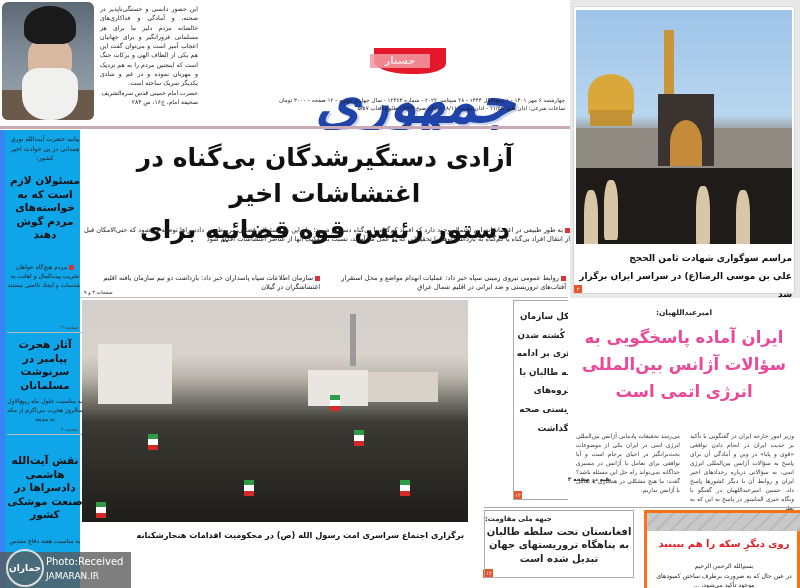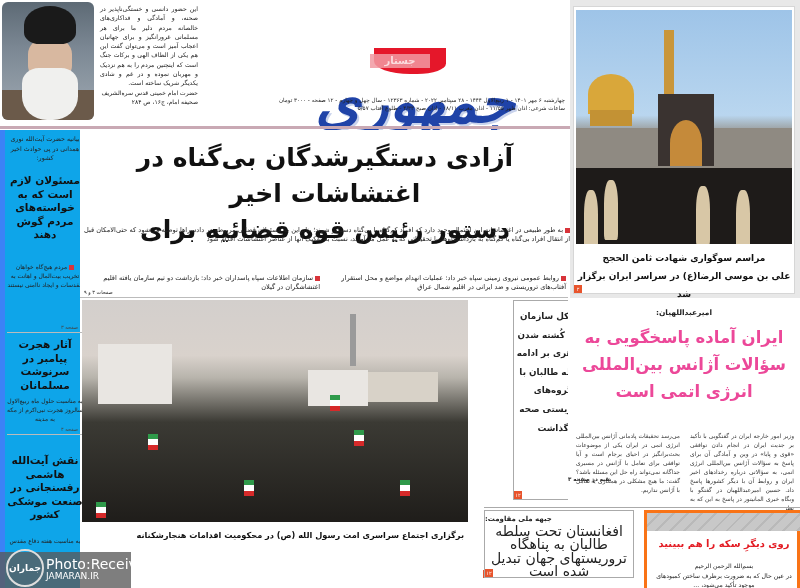--- a/index.html
+++ b/index.html
@@ -53,21 +53,21 @@
     .dome { position: absolute; left: 12px; top: 64px; width: 46px; height: 40px; background: #d9a73a; border-radius: 50% 50% 0 0; }
     .dome-base { position: absolute; left: 14px; top: 100px; width: 42px; height: 16px; background: #c39234; }
     .minaret { position: absolute; left: 88px; top: 20px; width: 10px; height: 66px; background: #c9963a; }
     .gate { position: absolute; left: 82px; top: 84px; width: 56px; height: 72px; background: #3a3330; }
     .gate-arch { position: absolute; left: 94px; top: 110px; width: 32px; height: 46px; background: #c58a3a; border-radius: 50% 50% 0 0; }
     .facade { position: absolute; left: 0; top: 118px; width: 216px; height: 40px; background: #8f8a82; }
     .crowd { position: absolute; left: 0; top: 158px; width: 216px; height: 76px; background: #1e1b19; }
     .umbrella { position: absolute; width: 14px; height: 60px; background: #d8c7a6; border-radius: 40% 40% 10% 10%; }
     .shrine-caption {
       position: absolute; left: 2px; top: 242px; width: 216px; height: 40px;
-      font-size: 9px; line-height: 18px; font-weight: bold; text-align: center; color: #111;
+      font-size: 9px; line-height: 18px; font-weight: bold; text-align: right; color: #111;
     }
     .badge { position: absolute; width: 8px; height: 8px; background: #e8542c; color: #fff; font-size: 5px; line-height: 8px; text-align: center; }
 
     
     .lead { position: absolute; left: 80px; top: 130px; width: 490px; height: 170px; background: #fff; }
     .headline {
       position: absolute; left: 0; top: 10px; width: 490px; height: 80px;
       font-size: 25px; line-height: 36px; font-weight: bold; text-align: center; color: #111;
     }
     .lead-para { position: absolute; left: 4px; top: 96px; width: 486px; font-size: 6.6px; line-height: 9px; text-align: justify; color: #222; }
@@ -91,39 +91,39 @@
     .flag { position: absolute; width: 10px; height: 16px; background: linear-gradient(180deg, #2f9a4a 0 33%, #fff 33% 66%, #d62a2a 66% 100%); }
     .crowd-caption {
       position: absolute; left: 82px; top: 524px; width: 386px; height: 22px;
       font-size: 8.2px; line-height: 22px; font-weight: bold; text-align: right; color: #111; padding-right: 4px;
     }
     .watermark {
       position: absolute; left: 0; top: 552px; width: 131px; height: 36px;
       background: rgba(90,90,90,.78); color: #fff;
     }
     .wm-circle { position: absolute; left: 6px; top: -3px; width: 38px; height: 38px; border-radius: 50%; border: 2px solid #ddd; font-size: 9px; line-height: 34px; text-align: center; font-weight: bold; }
-    .wm-text1 { position: absolute; left: 46px; top: 4px; font-size: 14px; direction: ltr; }
+    .wm-text1 { position: absolute; left: 46px; top: 4px; font-size: 10px; direction: ltr; }
     .wm-text2 { position: absolute; left: 46px; top: 19px; font-size: 9px; direction: ltr; }
 
     
     .un-box { position: absolute; left: 513px; top: 300px; width: 80px; height: 200px; background: #fff; border: 1px solid #aaa; }
     .un-text { position: absolute; left: 0; top: 6px; width: 78px; font-size: 8.8px; line-height: 18.6px; font-weight: bold; text-align: center; color: #222; }
 
     
     .fm { position: absolute; left: 568px; top: 300px; width: 232px; height: 200px; background: #fff; }
     .fm-kicker { position: absolute; left: 0; top: 8px; width: 232px; font-size: 7.5px; text-align: center; color: #222; font-weight: bold; }
     .fm-head { position: absolute; left: 0; top: 24px; width: 232px; font-size: 16.5px; line-height: 27px; font-weight: bold; text-align: center; color: #ec4899; }
     .fm-col { position: absolute; top: 132px; width: 104px; font-size: 5.9px; line-height: 9px; text-align: justify; color: #333; }
     .fm-more { position: absolute; left: 568px; top: 476px; font-size: 5.5px; color: #222; font-weight: bold; }
     .fm-rule { position: absolute; left: 484px; top: 507px; width: 316px; height: 1px; background: #aaa; }
 
     
     .rf-box { position: absolute; left: 484px; top: 510px; width: 150px; height: 68px; background: #fff; border: 1px solid #aaa; }
     .rf-kicker { position: absolute; left: 0; top: 4px; width: 148px; font-size: 7px; text-align: left; font-weight: bold; color: #222; }
-    .rf-head { position: absolute; left: 0; top: 14px; width: 148px; font-size: 14px; line-height: 13.4px; font-weight: normal; text-align: center; color: #222; }
+    .rf-head { position: absolute; left: 0; top: 14px; width: 148px; font-size: 10px; line-height: 13.4px; font-weight: bold; text-align: center; color: #222; }
 
     
     .ed-box { position: absolute; left: 644px; top: 510px; width: 156px; height: 100px; background: #fff; border: 3px solid #f97316; }
     .ed-pattern { position: absolute; left: 0; top: 0; width: 154px; height: 18px; background: repeating-linear-gradient(135deg, #c8c8c8 0 8px, #b9b9b9 8px 10px); }
     .ed-title { position: absolute; left: 0; top: 25px; width: 154px; font-size: 10px; font-weight: bold; text-align: center; color: #e31b23; }
     .ed-basmala { position: absolute; left: 0; top: 49px; width: 154px; font-size: 6px; text-align: center; color: #222; }
     .ed-body { position: absolute; left: 6px; top: 58px; width: 142px; font-size: 6.2px; line-height: 9px; text-align: center; color: #222; }
   </style>
 </head>
 <body>
@@ -182,21 +182,21 @@
     <div class="lc-head" style="top:44px;">مسئولان لازم است که به خواسته‌های مردم گوش دهند</div>
     <div class="lc-body" style="top:132px;">
       <span class="bullet"></span><span>مردم هیچ‌گاه خواهان تخریب بیت‌المال و اهانت به مقدسات و ایجاد ناامنی نیستند</span>
     </div>
     <div class="lc-ref" style="top:194px;">صفحه ۳</div>
     <div class="lc-rule" style="top:202px;"></div>
     <div class="lc-head" style="top:208px;">آثار هجرت پیامبر در سرنوشت مسلمانان</div>
     <div class="lc-body" style="top:266px;">به مناسبت حلول ماه ربیع‌الاول سالروز هجرت نبی‌اکرم از مکه به مدینه</div>
     <div class="lc-ref" style="top:296px;">صفحه ۴</div>
     <div class="lc-rule" style="top:304px;"></div>
-    <div class="lc-head" style="top:324px;">نقش آیت‌الله هاشمی رفسنجانی در صنعت موشکی کشور</div>
+    <div class="lc-head" style="top:324px;">نقش آیت‌الله هاشمی دادسراها در صنعت موشکی کشور</div>
     <div class="lc-body" style="top:406px;">به مناسبت هفته دفاع مقدس</div>
   </div>
 
   <div class="lead">
     <div class="headline">
       <div>آزادی دستگیرشدگان بی‌گناه در اغتشاشات اخیر</div>
       <div>دستور رئیس قوه قضائیه برای</div>
     </div>
     <div class="lead-para">
       <span class="bullet"></span><span>به طور طبیعی در اغتشاشات این احتمال وجود دارد که افراد کم‌گناه یا بی‌گناه دستگیر شوند؛ بنابراین به مسئولان قضایی مربوطه در دادسراها توصیه می‌شود که حتی‌الامکان قبل از انتقال افراد بی‌گناه یا کم‌گناه به بازداشتگاه‌ها، با تحقیقاتی که به عمل می‌آورند، نسبت به تفکیک آنها از عناصر اغتشاشات اقدام شود</span>

